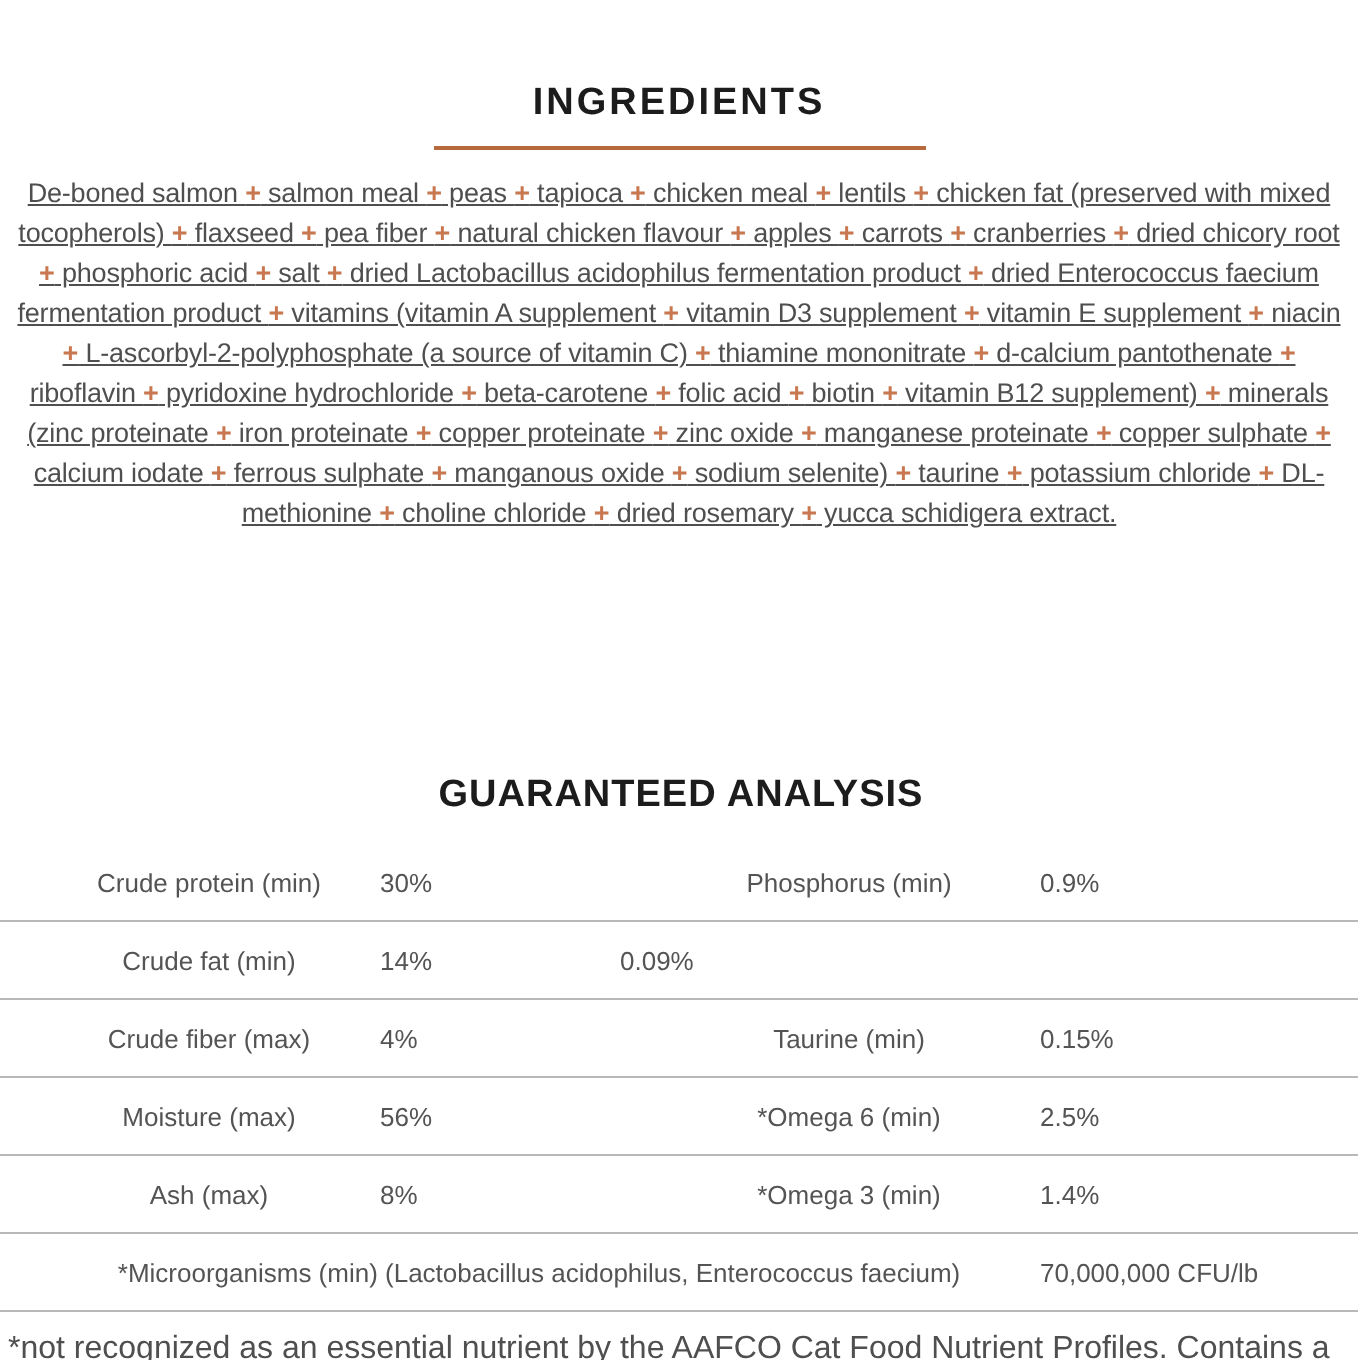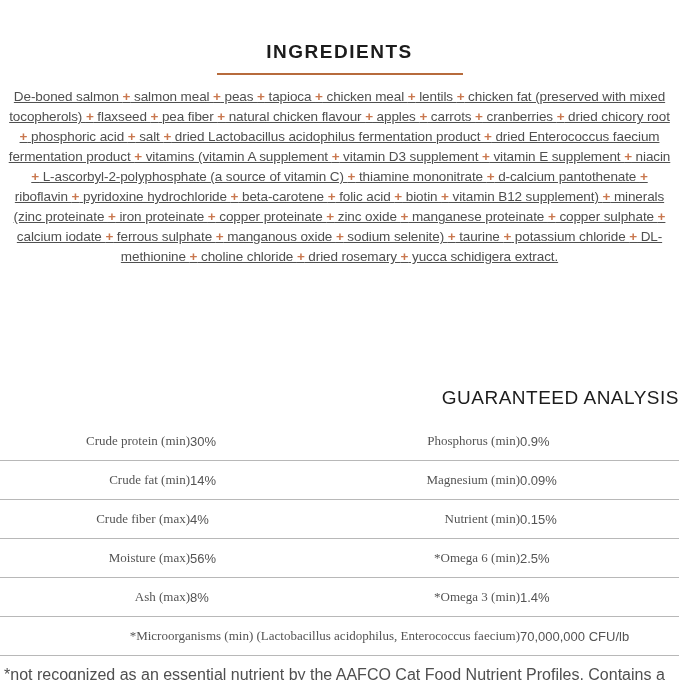--- a/index.html
+++ b/index.html
@@ -42,37 +42,37 @@
     letter-spacing:-0.1px;
     color:var(--body);
     text-decoration:underline;
   }
   .ing-text .plus{color:var(--plus);font-weight:700;}
   
   .bottom{position:absolute;top:349px;left:0;right:0;}
   .analysis h2{
     margin:0 0 0 2px;
     font-size:19px;
-    font-weight:400;
+    font-weight:700;
     letter-spacing:0.5px;
     color:var(--heading);
-    text-align:right;
+    text-align:center;
   }
   .table{margin-top:13px;}
   .row{
     display:grid;
     grid-template-columns:190px 120px 210px 159px;
     height:38px;
     align-items:center;
     border-bottom:1px solid var(--divider);
     font-size:13px;
     color:#545454;
   }
   .row.full{grid-template-columns:520px 159px;}
-  .cell-label{padding-left:19px;text-align:right;font-family:Liberation Serif, serif;}
+  .cell-label{padding-left:19px;text-align:center;}
   .cell-value{text-align:left;}
   
   .notes{padding:0 4px;}
   .note{
     margin:0;
     font-size:16px;
     line-height:15px;
     color:#4f4f4f;
     text-align:left;
   }
@@ -96,27 +96,26 @@
       <div class="table">
           <div class="row">
             <div class="cell-label">Crude protein (min)</div>
             <div class="cell-value">30%</div>
             <div class="cell-label">Phosphorus (min)</div>
             <div class="cell-value">0.9%</div>
           </div>
           <div class="row">
             <div class="cell-label">Crude fat (min)</div>
             <div class="cell-value">14%</div>
-            <div class="cell-label">Magnesium (min)</div>
             <div class="cell-value">0.09%</div>
           </div>
           <div class="row">
             <div class="cell-label">Crude fiber (max)</div>
             <div class="cell-value">4%</div>
-            <div class="cell-label">Nutrient (min)</div>
+            <div class="cell-label">Taurine (min)</div>
             <div class="cell-value">0.15%</div>
           </div>
           <div class="row">
             <div class="cell-label">Moisture (max)</div>
             <div class="cell-value">56%</div>
             <div class="cell-label">*Omega 6 (min)</div>
             <div class="cell-value">2.5%</div>
           </div>
           <div class="row">
             <div class="cell-label">Ash (max)</div>

